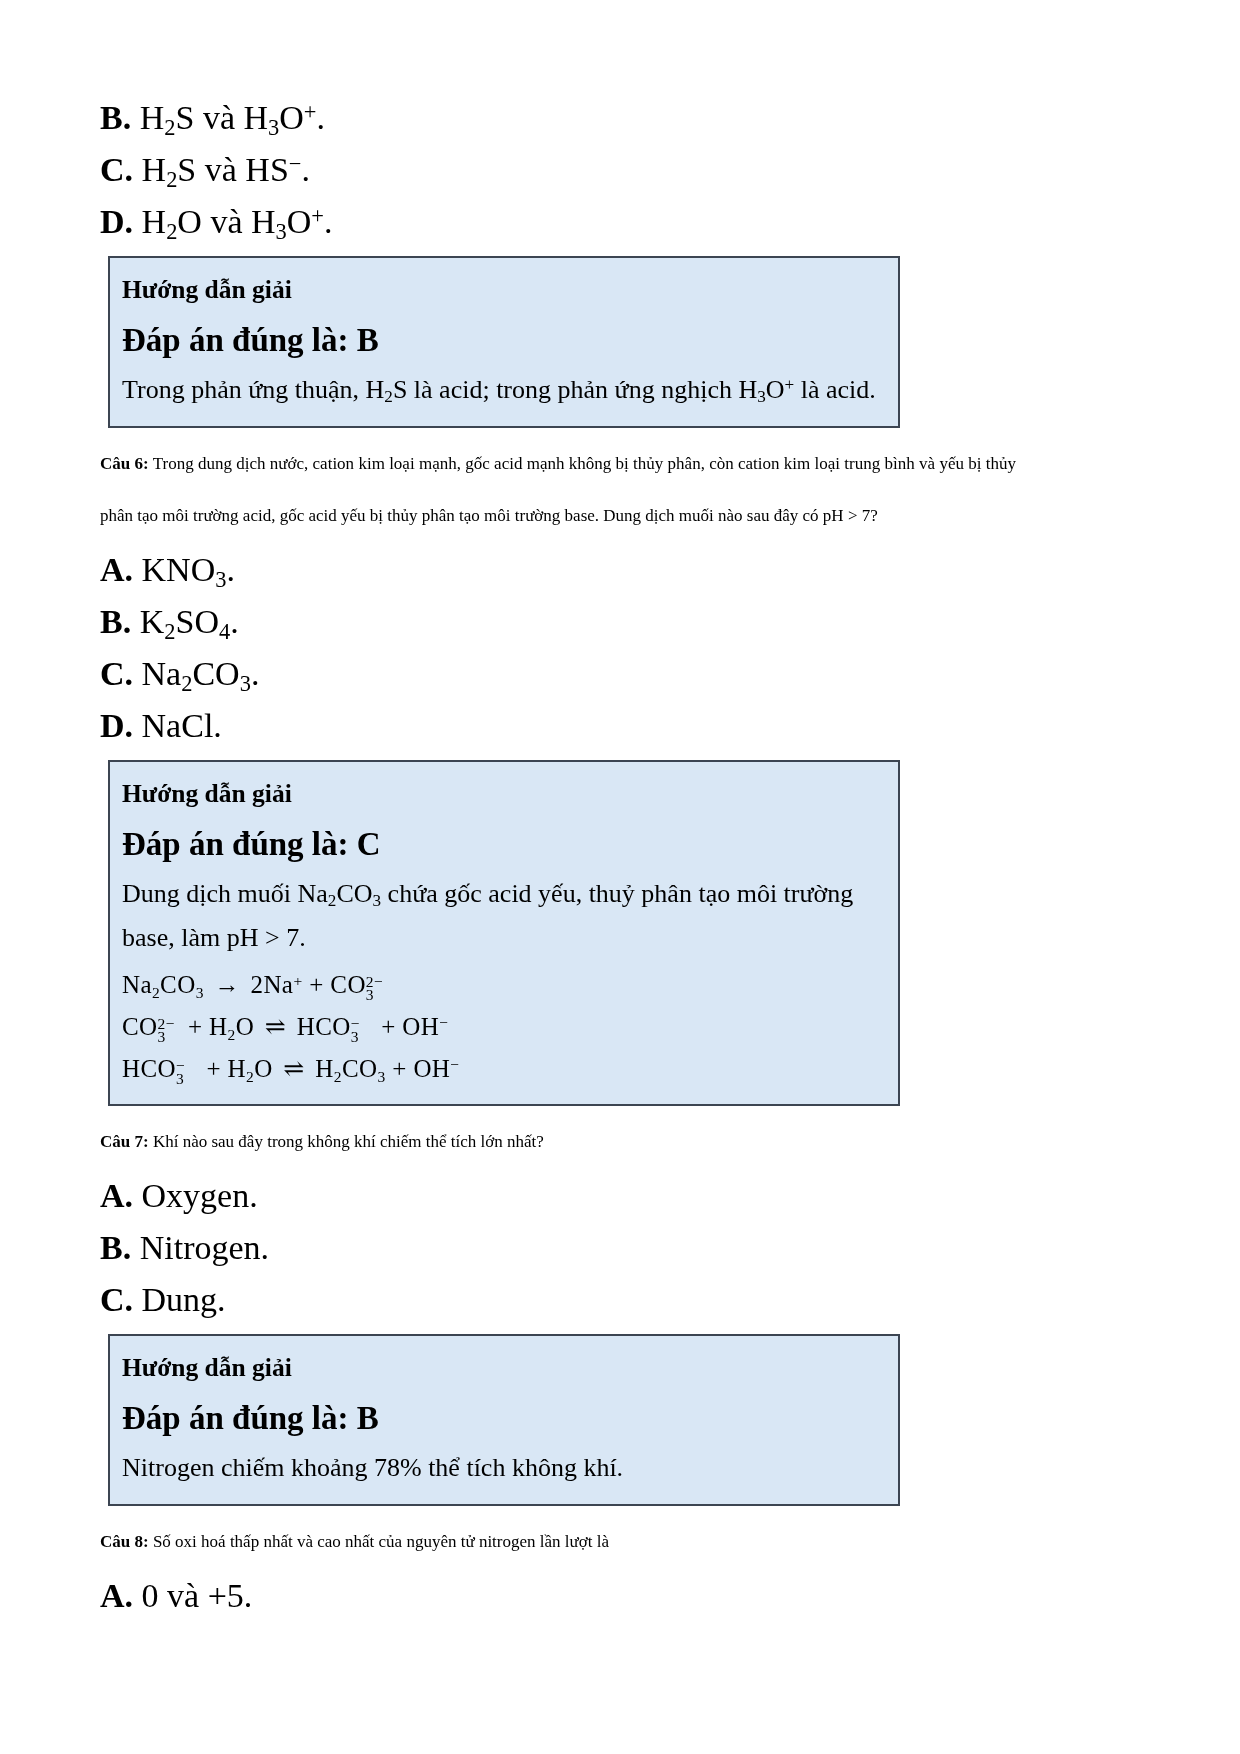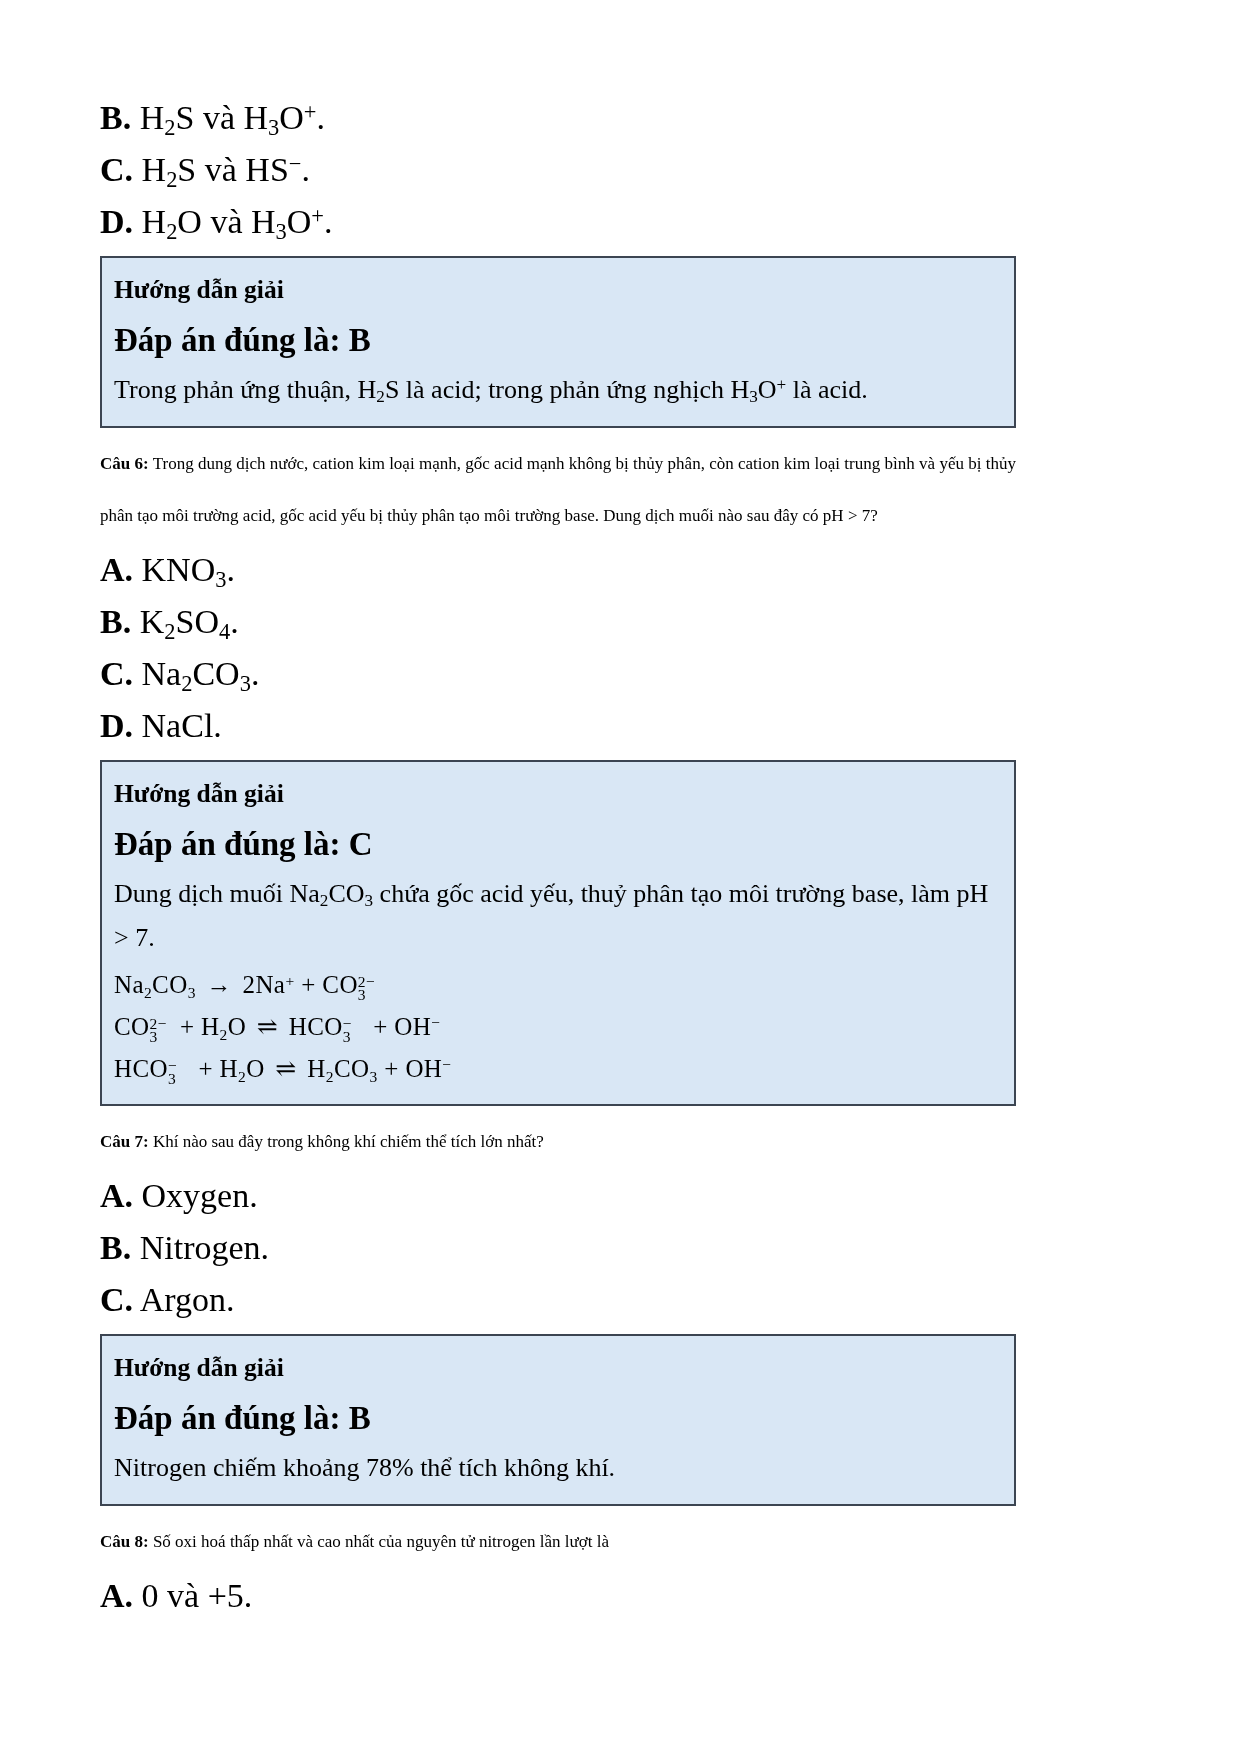--- a/index.html
+++ b/index.html
@@ -55,23 +55,23 @@
     font-size: 0.66em;
     vertical-align: 0.45em;
     line-height: 0;
   }
 
   
   .exp-box {
     background: #d9e7f5;
     border: 2px solid #3c4552;
     box-sizing: border-box;
-    width: 916px;
+    width: 792px;
     padding: 10px 12px 14px 12px;
-    margin: 8px 0 6px 0;
+    margin: 8px 0 6px 8px;
   }
   .exp-title {
     font-weight: bold;
     font-size: 25.5px;
     line-height: 44px;
     padding-bottom: 6px;
   }
   .exp-answer {
     font-weight: bold;
     font-size: 33px;
@@ -193,21 +193,21 @@
     <div class="opt">
       <b>A.</b>
       <span>Oxygen.</span>
     </div>
     <div class="opt">
       <b>B.</b>
       <span>Nitrogen.</span>
     </div>
     <div class="opt">
       <b>C.</b>
-      <span>Argon.</span>
+      <span>Dung.</span>
     </div>
 
     <div class="exp-box">
       <div class="exp-title">Hướng dẫn giải</div>
       <div class="exp-answer">Đáp án đúng là: B</div>
       <div class="exp-text">Nitrogen chiếm khoảng 78% thể tích không khí.</div>
     </div>
 
     <div class="q q-nojust">
       <b>Câu 8:</b>

